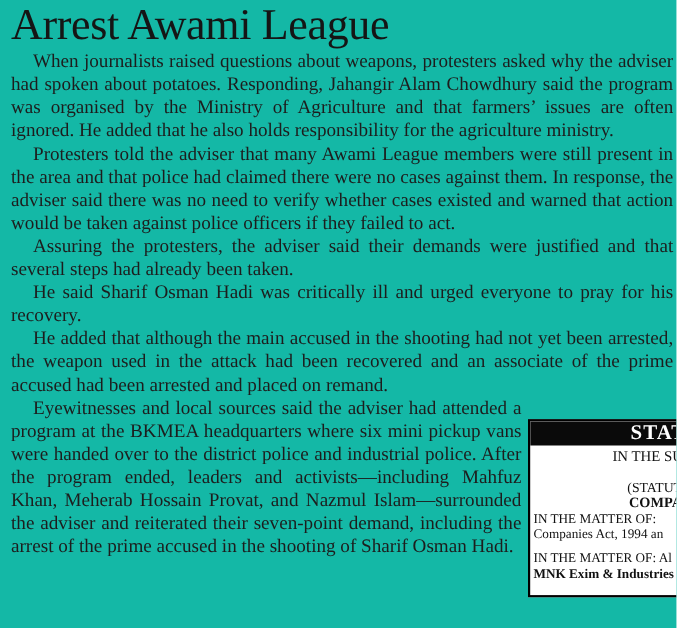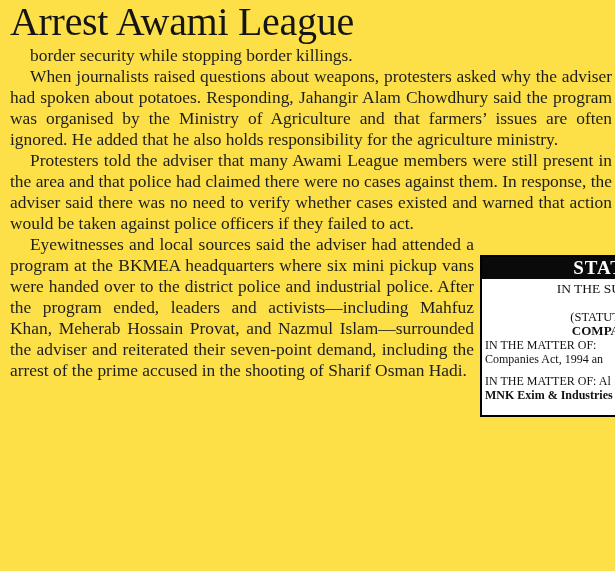--- a/index.html
+++ b/index.html
@@ -1,21 +1,21 @@
 <!DOCTYPE html>
 <html lang="en"><head>
 <meta charset="utf-8">
 <style>
   * { margin: 0; padding: 0; box-sizing: border-box; }
   html, body { background: #ffffff; }
   .page {
     position: relative;
     width: 615px;
     height: 571px;
-    background: #fde047;
+    background: #14b8a6;
     overflow: hidden;
     font-family: "Liberation Serif", "DejaVu Serif", serif;
     color: #1d1d1d;
   }
   .content { padding: 0 3px 0 10px; }
   .headline {
     font-size: 40px;
     line-height: 43px;
     font-weight: 500;
     color: #151515;
@@ -100,23 +100,25 @@
 </style>
 </head>
 <body>
 
 <div class="page">
   <div class="content">
 
     <h1 class="headline">Arrest Awami League</h1>
 
     <div class="body-text">
-      <p>border security while stopping border killings.</p>
       <p>When journalists raised questions about weapons, protesters asked why the adviser had spoken about potatoes. Responding, Jahangir Alam Chowdhury said the program was organised by the Ministry of Agriculture and that farmers’ issues are often ignored. He added that he also holds responsibility for the agriculture ministry.</p>
       <p>Protesters told the adviser that many Awami League members were still present in the area and that police had claimed there were no cases against them. In response, the adviser said there was no need to verify whether cases existed and warned that action would be taken against police officers if they failed to act.</p>
+      <p>Assuring the protesters, the adviser said their demands were justified and that several steps had already been taken.</p>
+      <p>He said Sharif Osman Hadi was critically ill and urged everyone to pray for his recovery.</p>
+      <p>He added that although the main accused in the shooting had not yet been arrested, the weapon used in the attack had been recovered and an associate of the prime accused had been arrested and placed on remand.</p>
 
       <p>
         
         <span class="notice">
           <span class="n-banner">
             <span>STAT</span>
           </span>
           <span class="n-court">IN THE SU</span>
           <span class="n-statute">(STATUT</span>
           <span class="n-company">COMPA</span>

